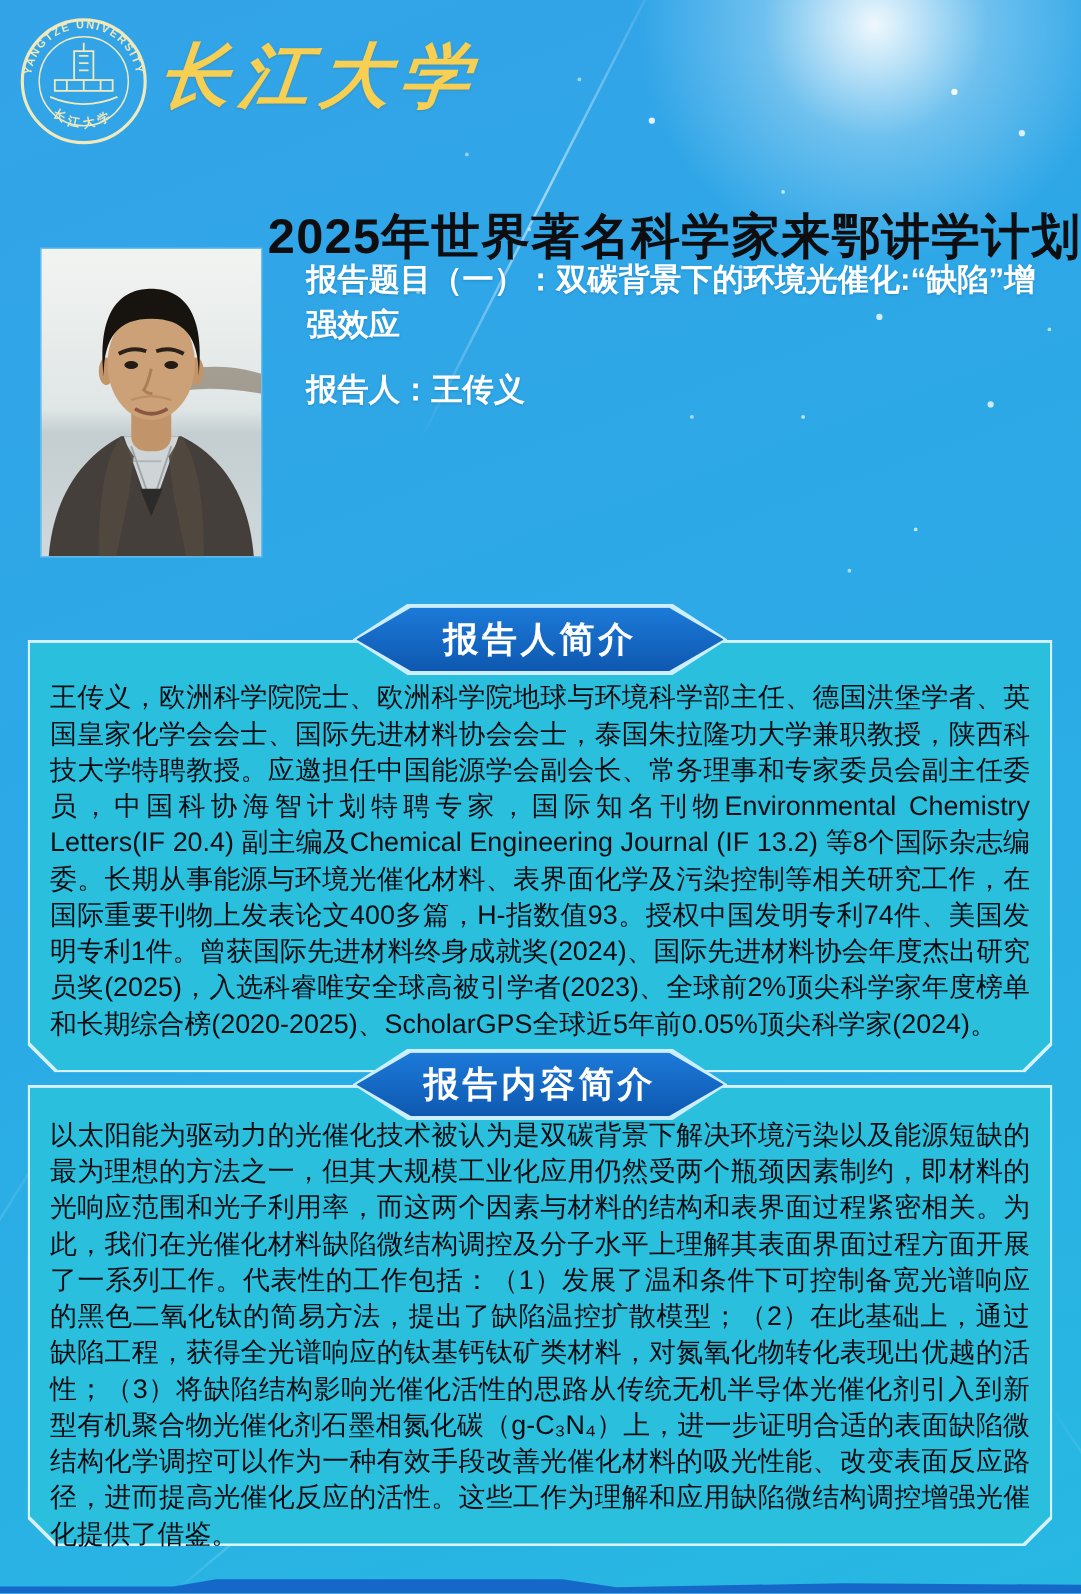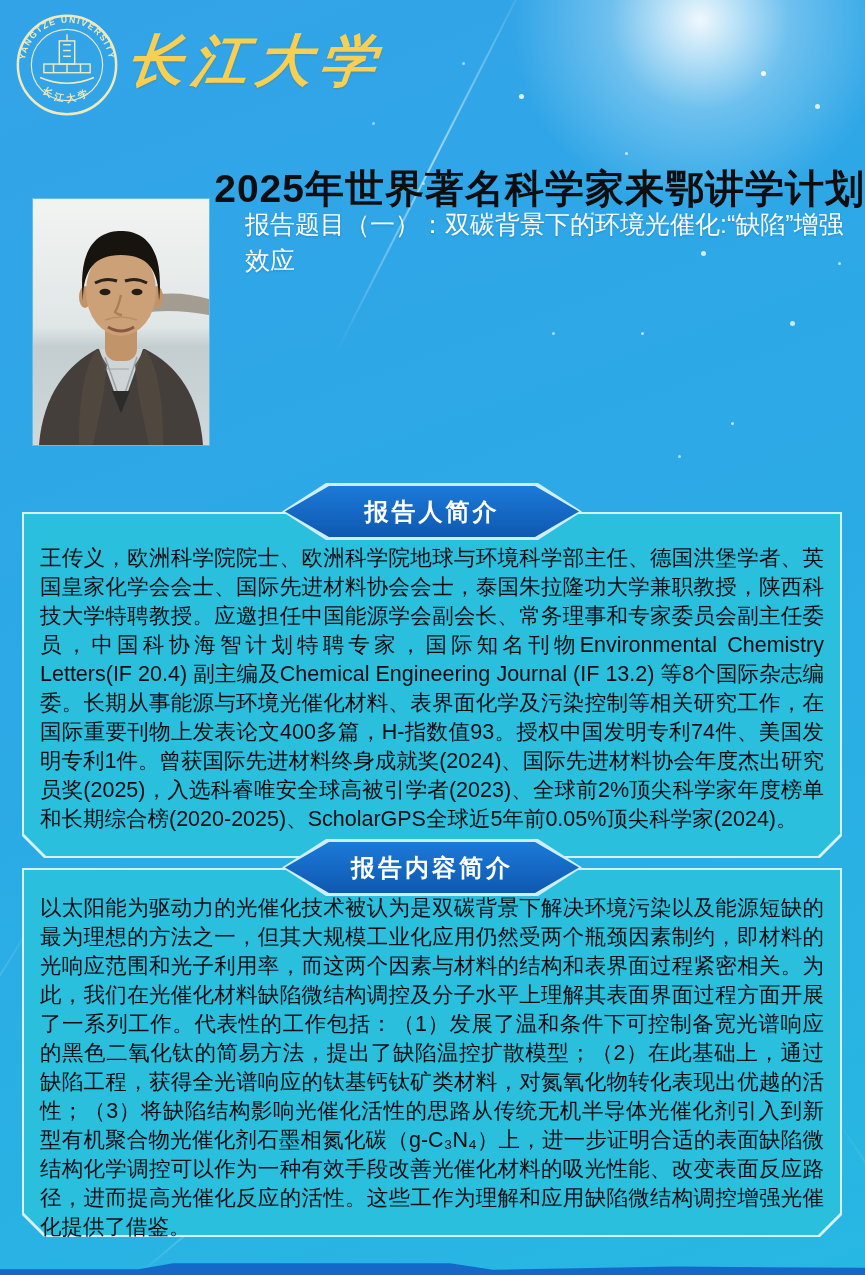--- a/index.html
+++ b/index.html
@@ -30,40 +30,40 @@
 
   .logo-row{position:absolute;left:14px;top:12px;display:flex;align-items:flex-start;}
   .wordmark{position:absolute;left:128px;top:24px;font-size:56px;font-weight:bold;font-style:italic;
     color:#f7cf52;letter-spacing:8px;transform:skewX(-6deg);text-shadow:0 1px 2px rgba(120,80,0,.25);}
 
   .poster-title{position:absolute;left:0;right:0;top:118px;text-align:right;
     font-size:39px;font-weight:bold;color:#0e0e10;letter-spacing:1px;margin-top:44px;}
 
   .photo{position:absolute;left:33px;top:199px;width:176px;height:246px;box-shadow:0 0 0 1px rgba(255,255,255,.25);}
 
-  .info{position:absolute;left:245px;top:206px;width:608px;color:#ffffff;font-weight:normal;font-size:25px;}
+  .info{position:absolute;left:245px;top:206px;width:608px;color:#ffffff;font-weight:bold;font-size:25px;}
   .info .line{line-height:36px;margin-bottom:16px;text-shadow:0 1px 2px rgba(0,60,110,.25);}
 
   .section{position:absolute;left:22px;width:820px;}
   .sec1{top:512px;height:346px;}
   .sec2{top:868px;height:369px;}
   .chamfer{clip-path:polygon(0 0,100% 0,100% calc(100% - 22px),calc(100% - 22px) 100%,22px 100%,0 calc(100% - 22px));}
   .sec-border{position:absolute;inset:0;background:rgba(235,250,255,.9);}
   .sec-fill{position:absolute;inset:2px;background:#2ac0dd;}
   .sec-body{position:absolute;left:18px;right:18px;color:#0c0d12;font-size:21.5px;line-height:29px;
     text-align:justify;font-weight:400;}
   .sec1 .sec-body{top:32px;}
   .sec2 .sec-body{top:26px;}
 
   .banner{position:absolute;top:-29px;left:50%;transform:translateX(-50%);width:300px;height:57px;}
   .hex{clip-path:polygon(0 50%,44px 0,calc(100% - 44px) 0,100% 50%,calc(100% - 44px) 100%,44px 100%);}
   .banner-outline{position:absolute;inset:0;background:#cdeeff;}
   .banner-fill{position:absolute;inset:3px;background:linear-gradient(180deg,#1c7ad8 0%,#0e58b0 100%);
     display:flex;align-items:center;justify-content:center;}
-  .banner-label{color:#ffffff;font-size:24px;font-weight:bold;letter-spacing:3px;}
+  .banner-label{color:#ffffff;font-size:28px;font-weight:bold;letter-spacing:3px;}
 
   .footer-strip{position:absolute;left:0;right:0;bottom:0;height:13px;background:#1668c8;
     clip-path:polygon(0 55%,16% 55%,20% 10%,52% 10%,57% 60%,78% 35%,100% 45%,100% 100%,0 100%);}
 </style>
 </head>
 <body>
 
 <div class="stars"></div>
 <div class="streak s1"></div>
 <div class="streak s2"></div>
@@ -132,20 +132,21 @@
   <path d="M92,82 q11,-4 22,2" stroke="#2a211a" stroke-width="3" fill="none"></path>
   <ellipse cx="72" cy="93" rx="5.5" ry="3.2" fill="#231b14"></ellipse>
   <ellipse cx="104" cy="93" rx="5.5" ry="3.2" fill="#231b14"></ellipse>
   <path d="M88,96 q-3,13 -6,17 q3,3 7,3" stroke="#a97f58" stroke-width="2.4" fill="none"></path>
   <path d="M72,121 q16,-6 32,0" stroke="#b08055" stroke-width="1.6" fill="none" opacity=".6"></path>
   <path d="M75,128 q13,8 26,0" stroke="#8a5743" stroke-width="3" fill="none"></path>
 </svg>
 
 <div class="info">
   <div class="line">报告题目（一）：双碳背景下的环境光催化:“缺陷”增强效应</div>
+  <div class="line">报告人：王传义</div>
 </div>
 
 <div class="section sec1">
   <div class="sec-border chamfer"></div>
   <div class="sec-fill chamfer"></div>
   <div class="banner">
     <div class="banner-outline hex"></div>
     <div class="banner-fill hex">
       <span class="banner-label">报告人简介</span>
     </div>

